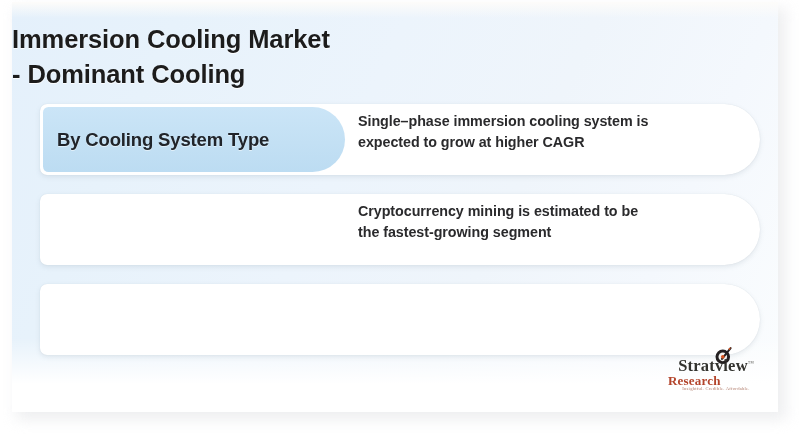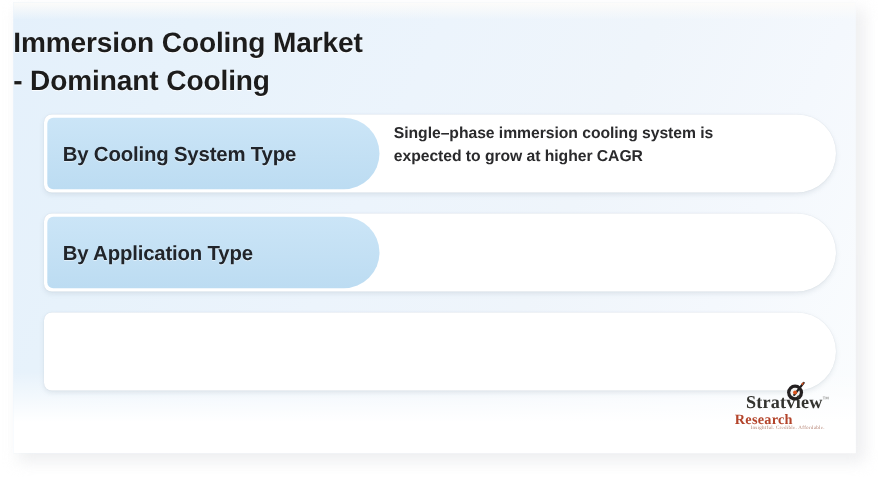--- a/index.html
+++ b/index.html
@@ -229,22 +229,23 @@
         <div class="pill">
           <span class="pill-label">By Cooling System Type</span>
         </div>
         <div class="desc">
           <span class="desc-text">Single–phase immersion cooling system is
 expected to grow at higher CAGR</span>
         </div>
       </div>
 
       <div class="row row-2">
-        <div class="pill">
-          <span class="pill-label">By Application Type</span>
+        <div class="desc">
+          <span class="desc-text"> Cryptocurrency mining is estimated to be
+the fastest-growing segment</span>
         </div>
       </div>
 
       <div class="row row-3">
       </div>
 
     </div>
 
     <div class="logo">
       <span class="logo-mark">

